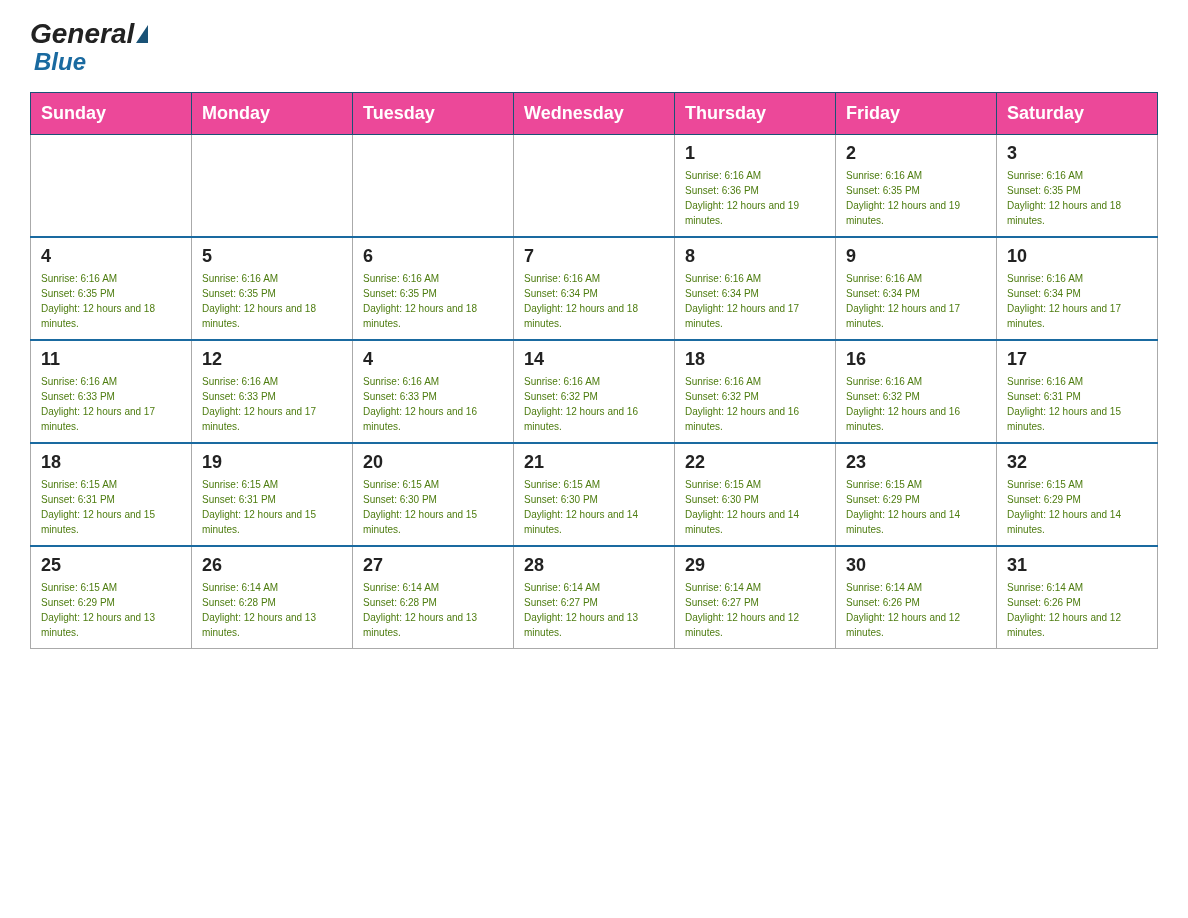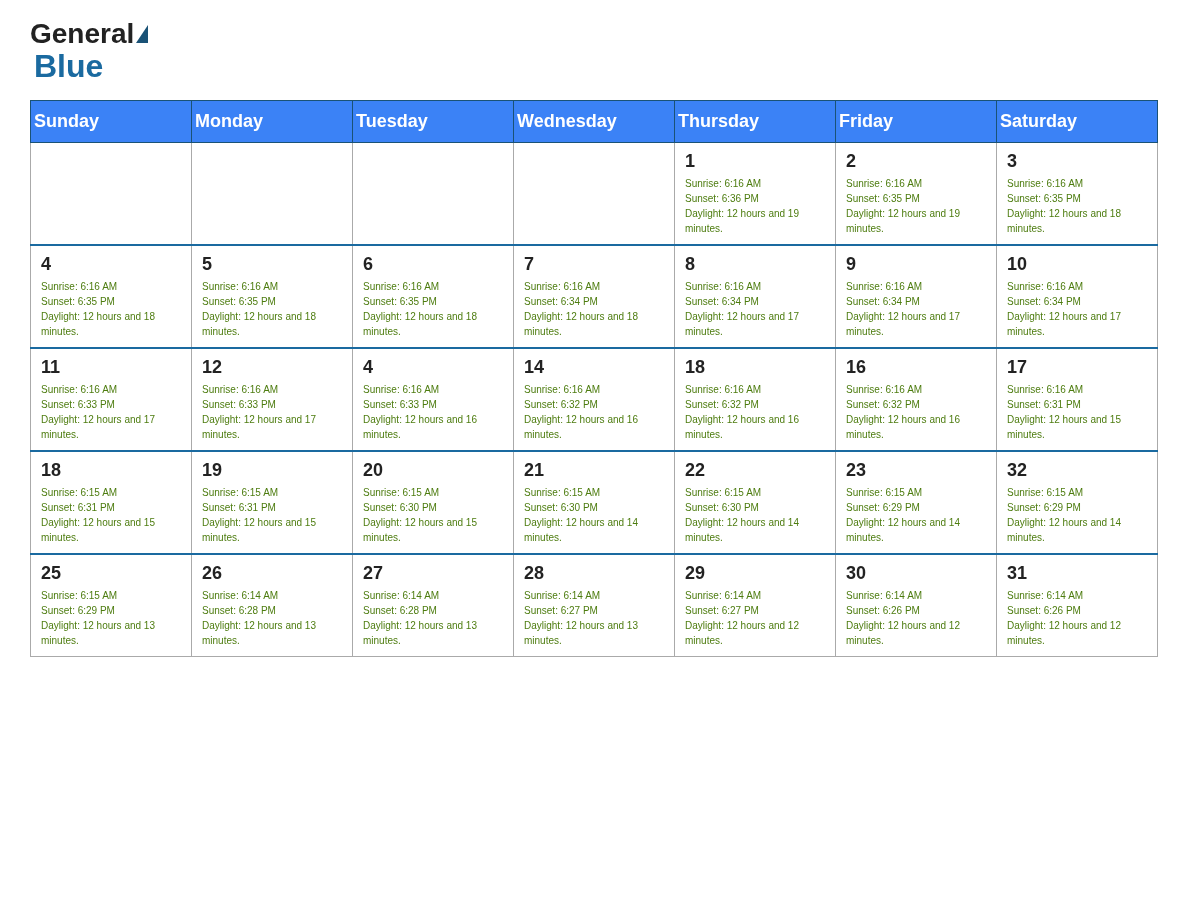--- a/index.html
+++ b/index.html
@@ -16,40 +16,41 @@
     .header {
       display: flex;
       justify-content: space-between;
       align-items: flex-start;
       margin-bottom: 18px;
     }
     .logo {
       display: flex;
       flex-direction: column;
       align-items: flex-start;
+      font-style: italic;
     }
     .logo-top {
       font-size: 28px;
       font-weight: bold;
       color: #222;
       line-height: 1;
     }
     .logo-top span.general { color: #222; }
     .logo-top span.triangle {
       display: inline-block;
       width: 0; height: 0;
       border-left: 12px solid transparent;
       border-bottom: 18px solid #1a5276;
       margin-left: 2px;
       vertical-align: middle;
       position: relative;
       top: -2px;
     }
     .logo-bottom {
-      font-size: 32px;
+      font-size: 24px;
       font-weight: bold;
       color: #1a6aa0;
       line-height: 1;
       margin-top: 2px;
       margin-left: 4px;
     }
     .title-block {
       text-align: right;
     }
     .month-title {
@@ -62,25 +63,25 @@
       font-size: 22px;
       color: #555;
       margin-top: 6px;
     }
     .calendar {
       width: 100%;
       border-collapse: collapse;
       border: 1px solid #888;
     }
     .calendar th {
-      background: #3b82f6;
+      background: #ec4899;
       color: #fff;
       font-size: 18px;
       font-weight: bold;
-      padding: 10px 3px;
+      padding: 10px 10px;
       text-align: left;
       border: 1px solid #1a5276;
     }
     .calendar td {
       vertical-align: top;
       border: 1px solid #aaa;
       padding: 8px 10px;
       width: 14.28%;
       min-height: 100px;
       font-size: 13px;

